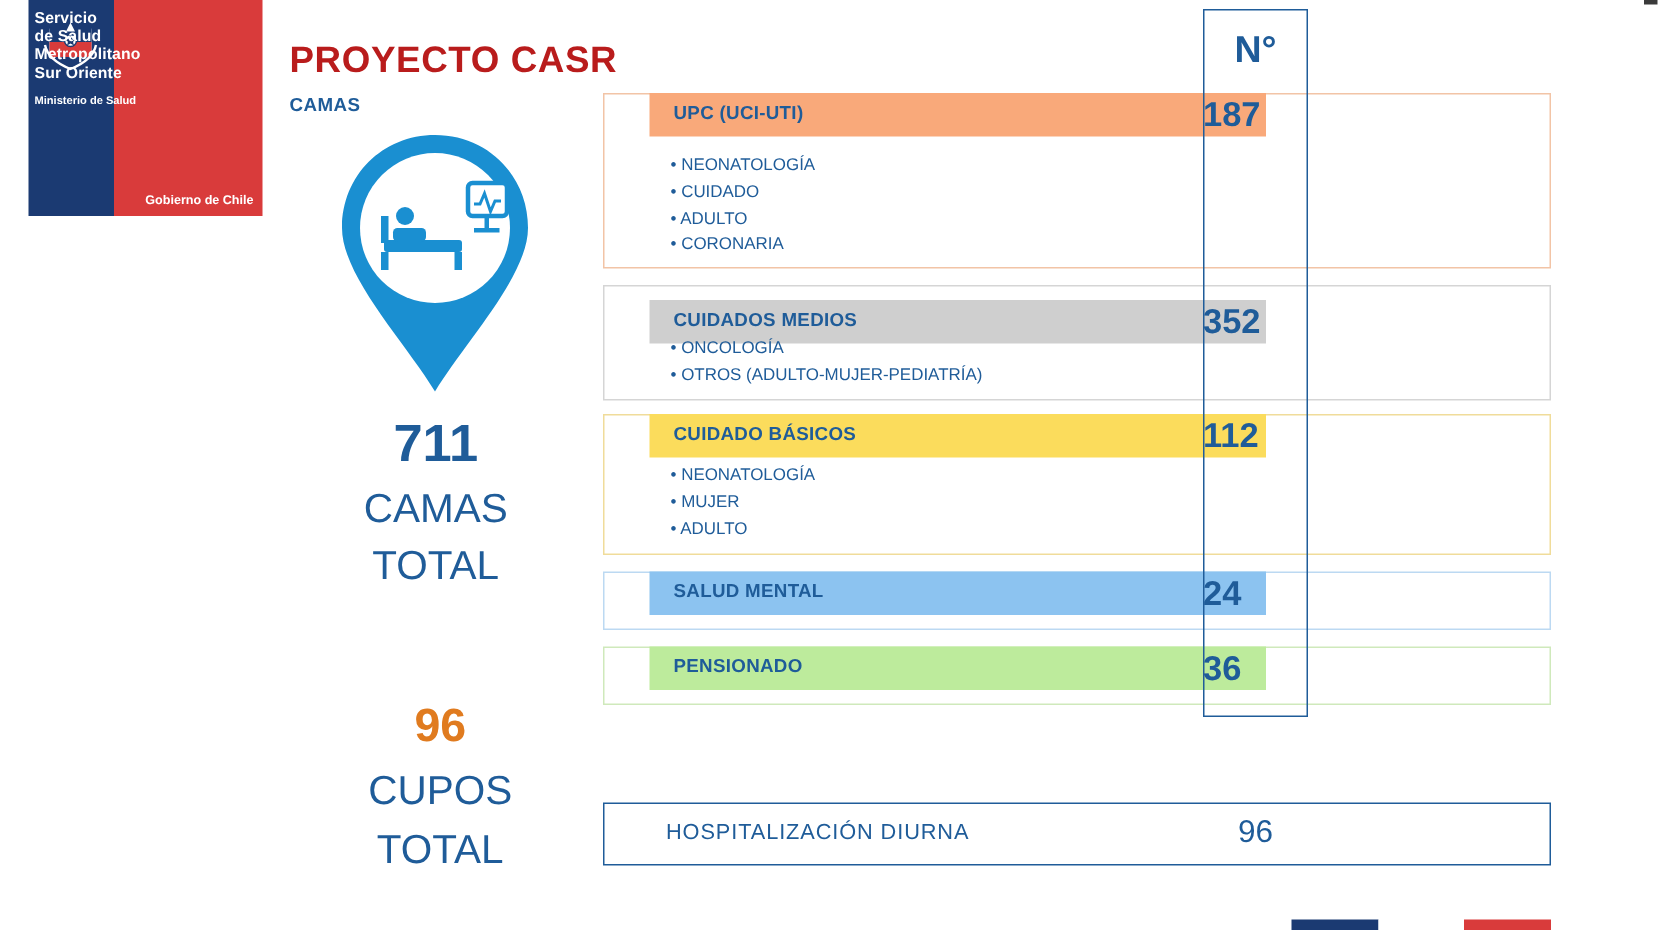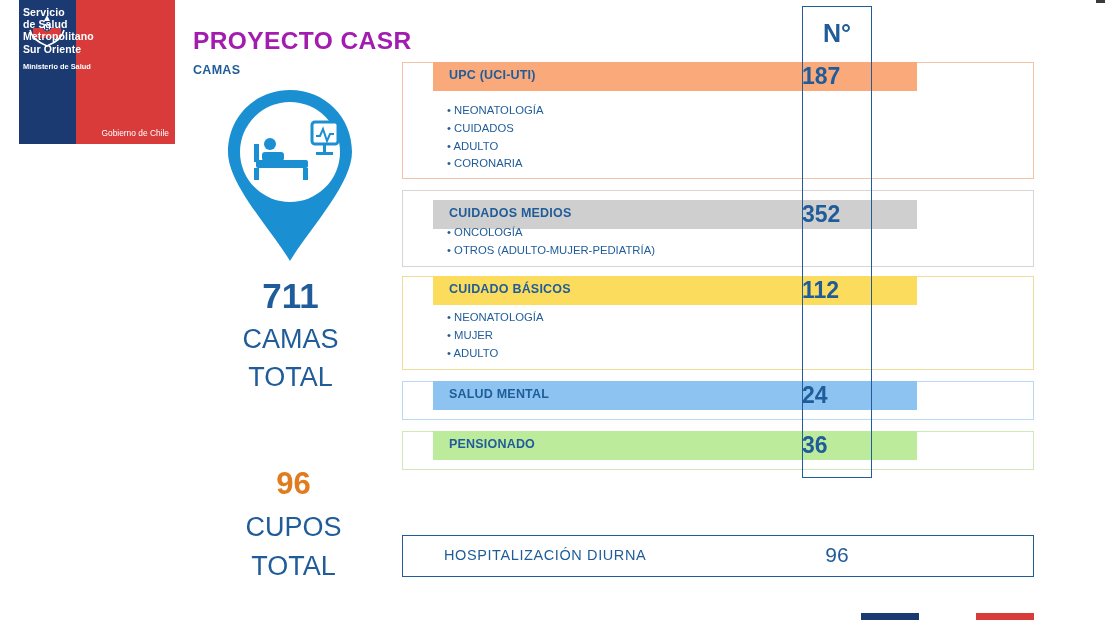--- a/index.html
+++ b/index.html
@@ -61,31 +61,31 @@
     color: #ffffff;
     font-size: 7.4px;
     font-weight: bold;
   }
   #logo-gov {
     position: absolute;
     right: 6px;
     bottom: 6px;
     color: #ffffff;
     font-size: 8.4px;
-    font-weight: normal;
+    font-weight: bold;
   }
 
   
   #proj-title {
     position: absolute;
     left: 193px;
     top: 27px;
     font-size: 24.5px;
     font-weight: bold;
-    color: #a21caf;
+    color: #b91c1c;
     letter-spacing: 0.4px;
     text-align: center;
   }
   #camas-label {
     position: absolute;
     left: 193px;
     top: 63px;
     font-size: 12.5px;
     font-weight: bold;
     color: #1f5c99;
@@ -186,21 +186,21 @@
     position: absolute;
     left: 402px;
     width: 632px;
     box-sizing: border-box;
     border: 1px solid #cfd6dd;
     background: #ffffff;
   }
   .cat-bar {
     position: absolute;
     left: 433px;
-    width: 484px;
+    width: 411px;
     height: 29px;
     box-sizing: border-box;
   }
   .cat-name {
     position: absolute;
     left: 16px;
     top: 6px;
     font-size: 12.5px;
     font-weight: bold;
     color: #1f5c99;
@@ -336,21 +336,21 @@
 <div id="cupos-l1">CUPOS</div>
 <div id="cupos-l2">TOTAL</div>
 
 <div class="cat-box" style="top:62px;height:117px;border-color:#f2c4a6;"></div>
 <div class="cat-bar" style="top:62px;background:#f9a97a;">
   <span class="cat-name">UPC (UCI-UTI)</span>
   <span class="cat-num">187</span>
 </div>
 <div class="cat-items" style="top:102px;">
   <div>NEONATOLOGÍA</div>
-  <div>CUIDADOS</div>
+  <div>CUIDADO</div>
   <div>ADULTO</div>
   <div>CORONARIA</div>
 </div>
 
 <div class="cat-box" style="top:190px;height:77px;border-color:#d5d5d5;"></div>
 <div class="cat-bar" style="top:200px;background:#cfcfcf;padding-left:48px;">
   <span class="cat-name">CUIDADOS MEDIOS</span>
   <span class="cat-num">352</span>
 </div>
 <div class="cat-items" style="top:224px;">

